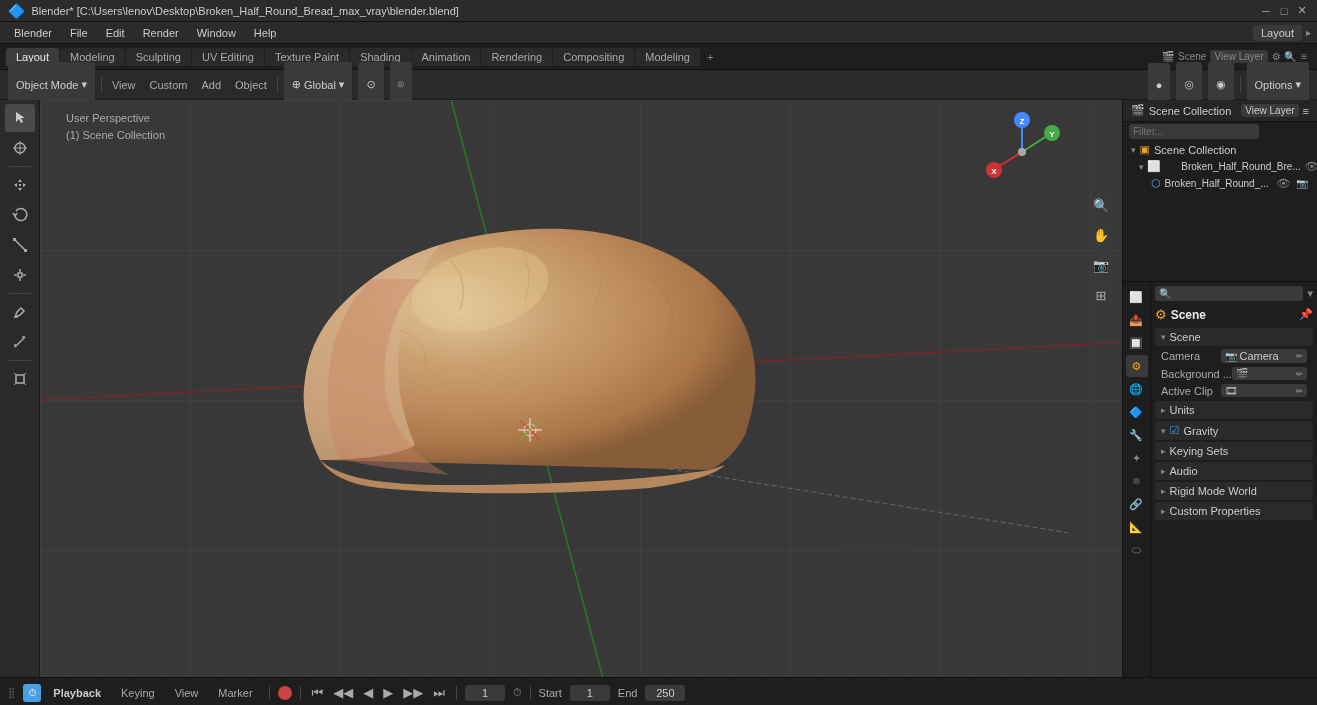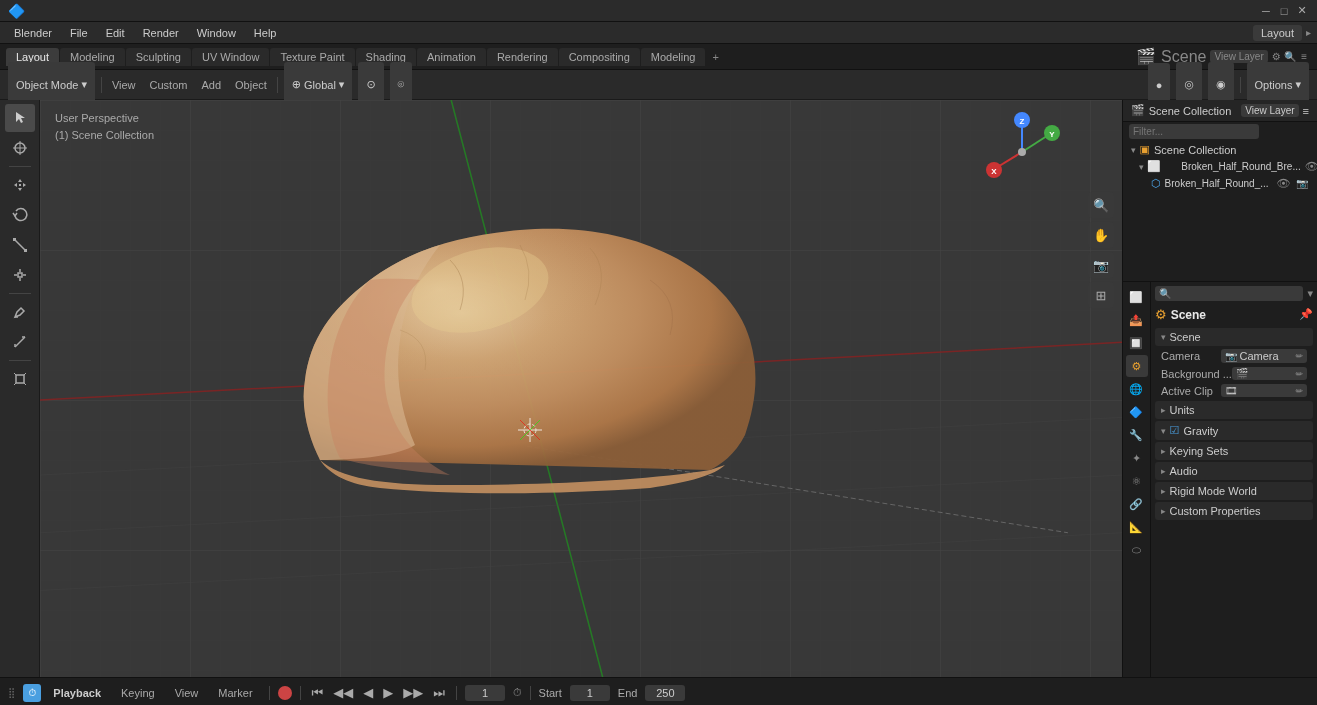--- a/index.html
+++ b/index.html
@@ -32,21 +32,21 @@
 
     
     #viewport { flex: 1; position: relative; background: #333; overflow: hidden; }
     .vp-label { color: #aaa; font-size: 11px; padding: 2px 4px; cursor: pointer; }
     #viewport-canvas { width: 100%; height: 100%; position: relative; background: #3a3a3a; }
 
     
     #grid-canvas { position: absolute; top: 0; left: 0; width: 100%; height: 100%; }
 
     
-    #vp-info { position: absolute; top: 10px; left: 15px; color: #aaa; font-size: 11px; line-height: 1.5; }
+    #vp-info { position: absolute; top: 10px; left: 26px; color: #aaa; font-size: 11px; line-height: 1.5; }
 
     
     #nav-gizmo { position: absolute; top: 12px; right: 60px; width: 80px; height: 80px; }
 
     
     #vp-right-controls { position: absolute; top: 12px; right: 8px; display: flex; flex-direction: column; gap: 4px; }
     .vp-ctrl-btn { width: 26px; height: 26px; background: #3a3a3a99; border-radius: 4px; display: flex; align-items: center; justify-content: center; cursor: pointer; color: #aaa; font-size: 13px; }
 
     
     #right-panel { width: 195px; background: #1e1e1e; border-left: 1px solid #111; display: flex; flex-direction: column; }
@@ -99,20 +99,21 @@
 
     
     #view-layer-header { height: 22px; background: #252525; display: flex; align-items: center; padding: 0 8px; border-bottom: 1px solid #111; justify-content: space-between; }
   </style>
 </head>
 <body>
 
 <div id="titlebar">
   <div id="titlebar-left">
     <span style="font-size:14px;">🔷</span>
+    <span id="titlebar-title-text">Blender* [C:\Users\lenov\Desktop\Broken_Half_Round_Bread_max_vray\blender.blend]</span>
   </div>
   <div id="titlebar-controls">
     <span>─</span>
     <span>□</span>
     <span>✕</span>
   </div>
 </div>
 
 <div id="menubar">
   <span class="menu-item">Blender</span>
@@ -125,31 +126,31 @@
   <div style="display:flex;align-items:center;gap:4px;">
     <span style="background:#3a3a3a;border-radius:3px;padding:2px 8px;font-size:11px;cursor:pointer;color:#ccc;">Layout</span>
     <span style="color:#888;font-size:10px;">▸</span>
   </div>
 </div>
 
 <div id="workspaces">
   <div class="ws-tab active">Layout</div>
   <div class="ws-tab">Modeling</div>
   <div class="ws-tab">Sculpting</div>
-  <div class="ws-tab">UV Window</div>
+  <div class="ws-tab">UV Editing</div>
   <div class="ws-tab">Texture Paint</div>
   <div class="ws-tab">Shading</div>
   <div class="ws-tab">Animation</div>
   <div class="ws-tab">Rendering</div>
   <div class="ws-tab">Compositing</div>
   <div class="ws-tab">Modeling</div>
   <div class="ws-add">+</div>
   <div style="flex:1;"></div>
   <div style="display:flex;align-items:center;gap:4px;padding-right:4px;">
-    <span style="font-size:16px;color:#888;">🎬 Scene</span>
+    <span style="font-size:10px;color:#888;">🎬 Scene</span>
     <span style="font-size:10px;color:#888;background:#3a3a3a;padding:1px 4px;border-radius:3px;cursor:pointer;">View Layer</span>
     <span style="font-size:10px;color:#888;">⚙</span>
     <span style="font-size:10px;color:#888;">🔍</span>
     <span style="font-size:10px;color:#888;">≡</span>
   </div>
 </div>
 
 <div id="top-toolbar">
   <button class="top-btn">
     <span>Object Mode</span>

